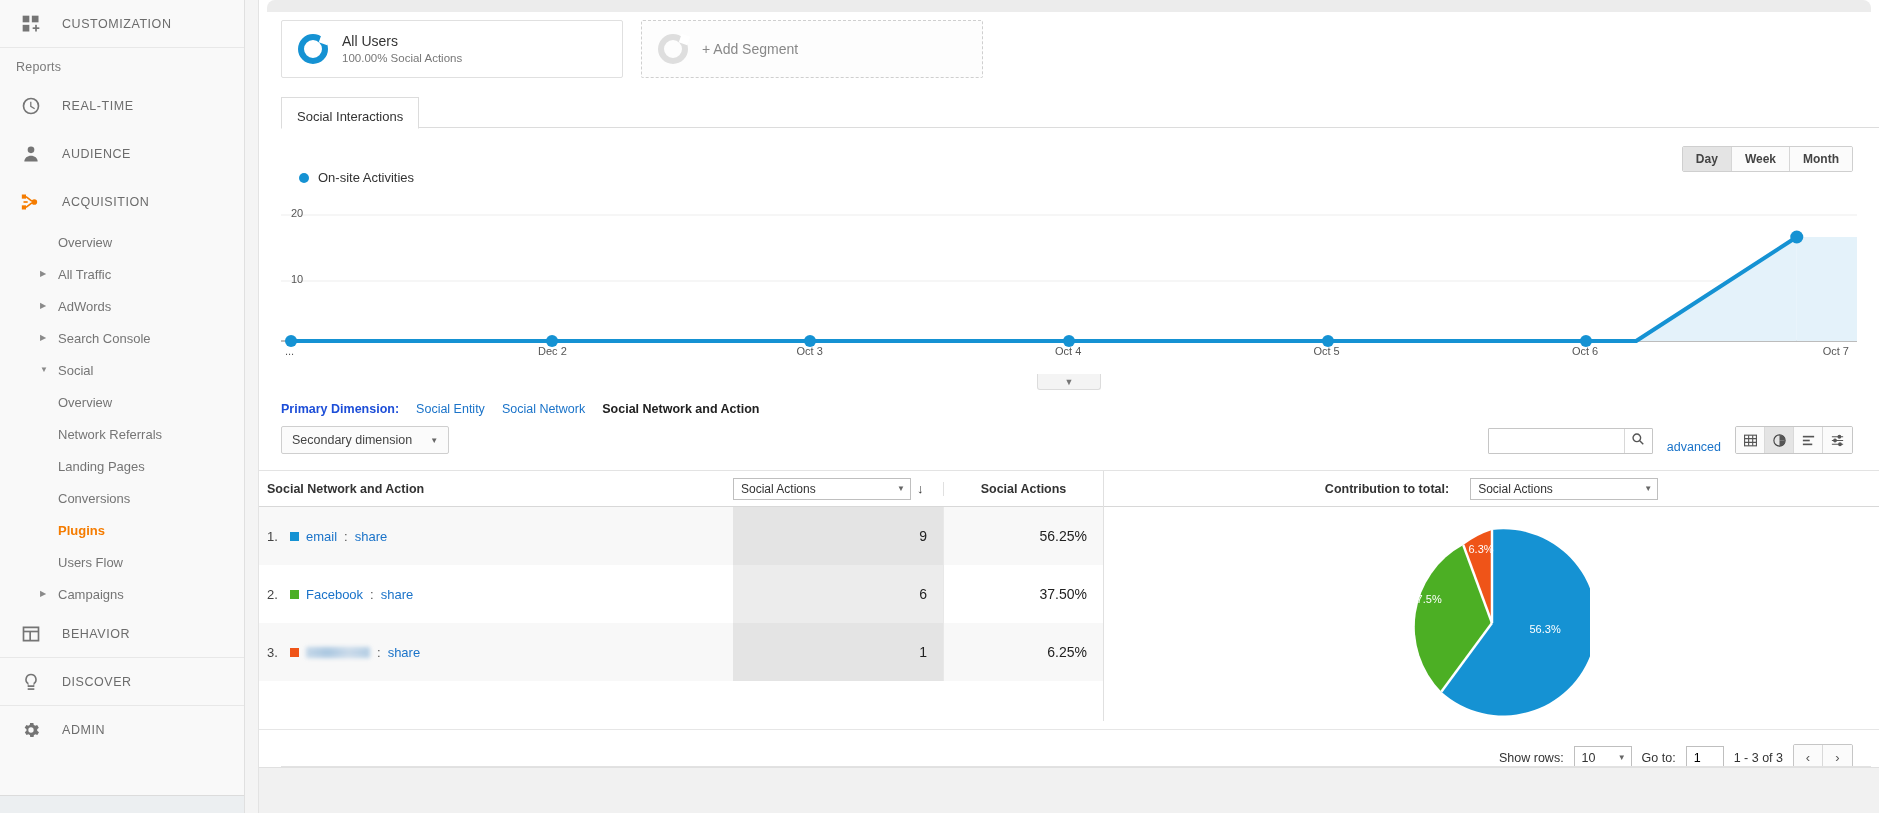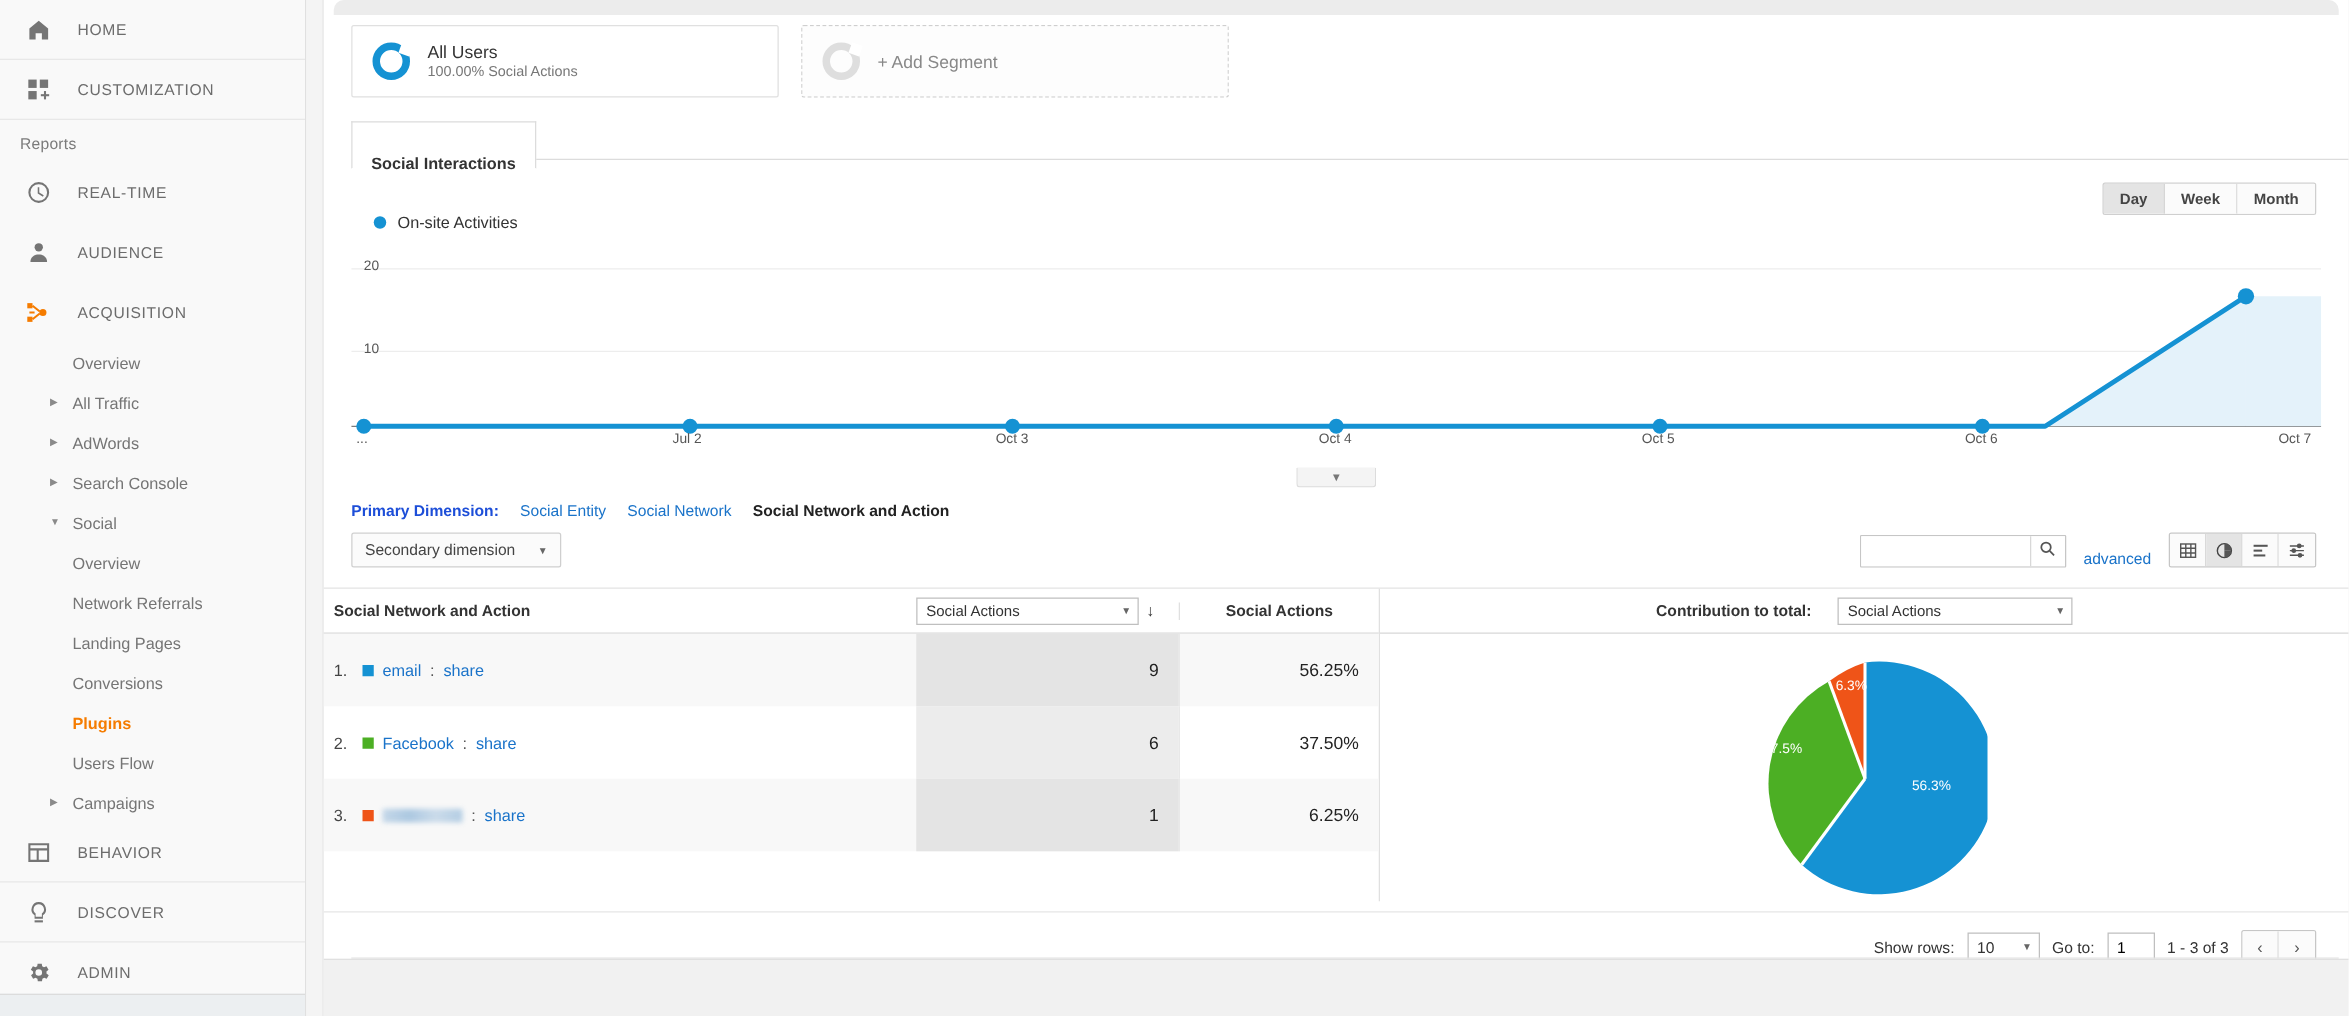--- a/index.html
+++ b/index.html
@@ -102,21 +102,21 @@
   .seg-sub { font-size: 11.5px; color: #777; line-height: 16px; }
   .seg-add-label { font-size: 14px; color: #888; }
 
   
   .tabstrip {
     margin: 18px 0 0 22px; position: relative; height: 32px;
     border-bottom: 1px solid #dcdcdc;
   }
   .tab {
     display: inline-block; height: 32px; line-height: 30px;
-    padding: 18px 15px; font-size: 13px; font-weight: bold; color: #333;
+    padding: 4px 15px; font-size: 13px; font-weight: normal; color: #333;
     border: 1px solid #dcdcdc; border-bottom: 1px solid #fff;
     background: #fff; position: relative; top: 1px; cursor: pointer;
   }
 
   
   .chart-panel { position: relative; padding: 0 22px; }
   .dwm {
     position: absolute; right: 26px; top: 18px;
     display: flex; border: 1px solid #cfcfcf; border-radius: 2px; overflow: hidden;
   }
@@ -270,28 +270,20 @@
     background: #e2e2e2;
   }
 </style>
 </head>
 <body>
 
 <div class="app">
 
   <div class="sidebar">
 
-    <div class="nav-item section-end">
-      <span class="ico">
-        <svg width="20" height="20" viewBox="0 0 24 24">
-            <path d="M12 3 3 10.5V21h6v-6h6v6h6V10.5z"></path>
-          </svg>
-      </span>
-      <span>HOME</span>
-    </div>
 
     <div class="nav-item section-end">
       <span class="ico">
         <svg width="20" height="20" viewBox="0 0 24 24">
           <rect x="2" y="2" width="8" height="8"></rect>
             <rect x="13" y="2" width="8" height="8"></rect>
           <rect x="2" y="13" width="8" height="8"></rect>
           <rect x="14" y="16" width="8" height="2"></rect>
             <rect x="17" y="13" width="2" height="8"></rect>
         </svg>
@@ -465,21 +457,21 @@
             <circle cx="785" cy="142" r="6" fill="#1592d3"></circle>
             <circle cx="1043" cy="142" r="6" fill="#1592d3"></circle>
             <circle cx="1300" cy="142" r="6" fill="#1592d3"></circle>
             <circle cx="1510" cy="38" r="6.5" fill="#1592d3"></circle>
           </svg>
 
           <div style="position:absolute;left:10px;top:8px;font-size:11px;color:#555;">20</div>
           <div style="position:absolute;left:10px;top:74px;font-size:11px;color:#555;">10</div>
 
           <div style="position:absolute;left:4px;top:146px;font-size:11px;color:#555;">...</div>
-          <div style="position:absolute;left:calc(17.2% - 14px);top:146px;font-size:11px;color:#555;">Jul 2</div>
+          <div style="position:absolute;left:calc(17.2% - 14px);top:146px;font-size:11px;color:#555;">Dec 2</div>
           <div style="position:absolute;left:calc(33.6% - 14px);top:146px;font-size:11px;color:#555;">Oct 3</div>
           <div style="position:absolute;left:calc(50% - 14px);top:146px;font-size:11px;color:#555;">Oct 4</div>
           <div style="position:absolute;left:calc(66.4% - 14px);top:146px;font-size:11px;color:#555;">Oct 5</div>
           <div style="position:absolute;left:calc(82.8% - 14px);top:146px;font-size:11px;color:#555;">Oct 6</div>
           <div style="position:absolute;right:8px;top:146px;font-size:11px;color:#555;">Oct 7</div>
 
           <div class="collapse-tab">
             <span>▼</span>
           </div>
         </div>

